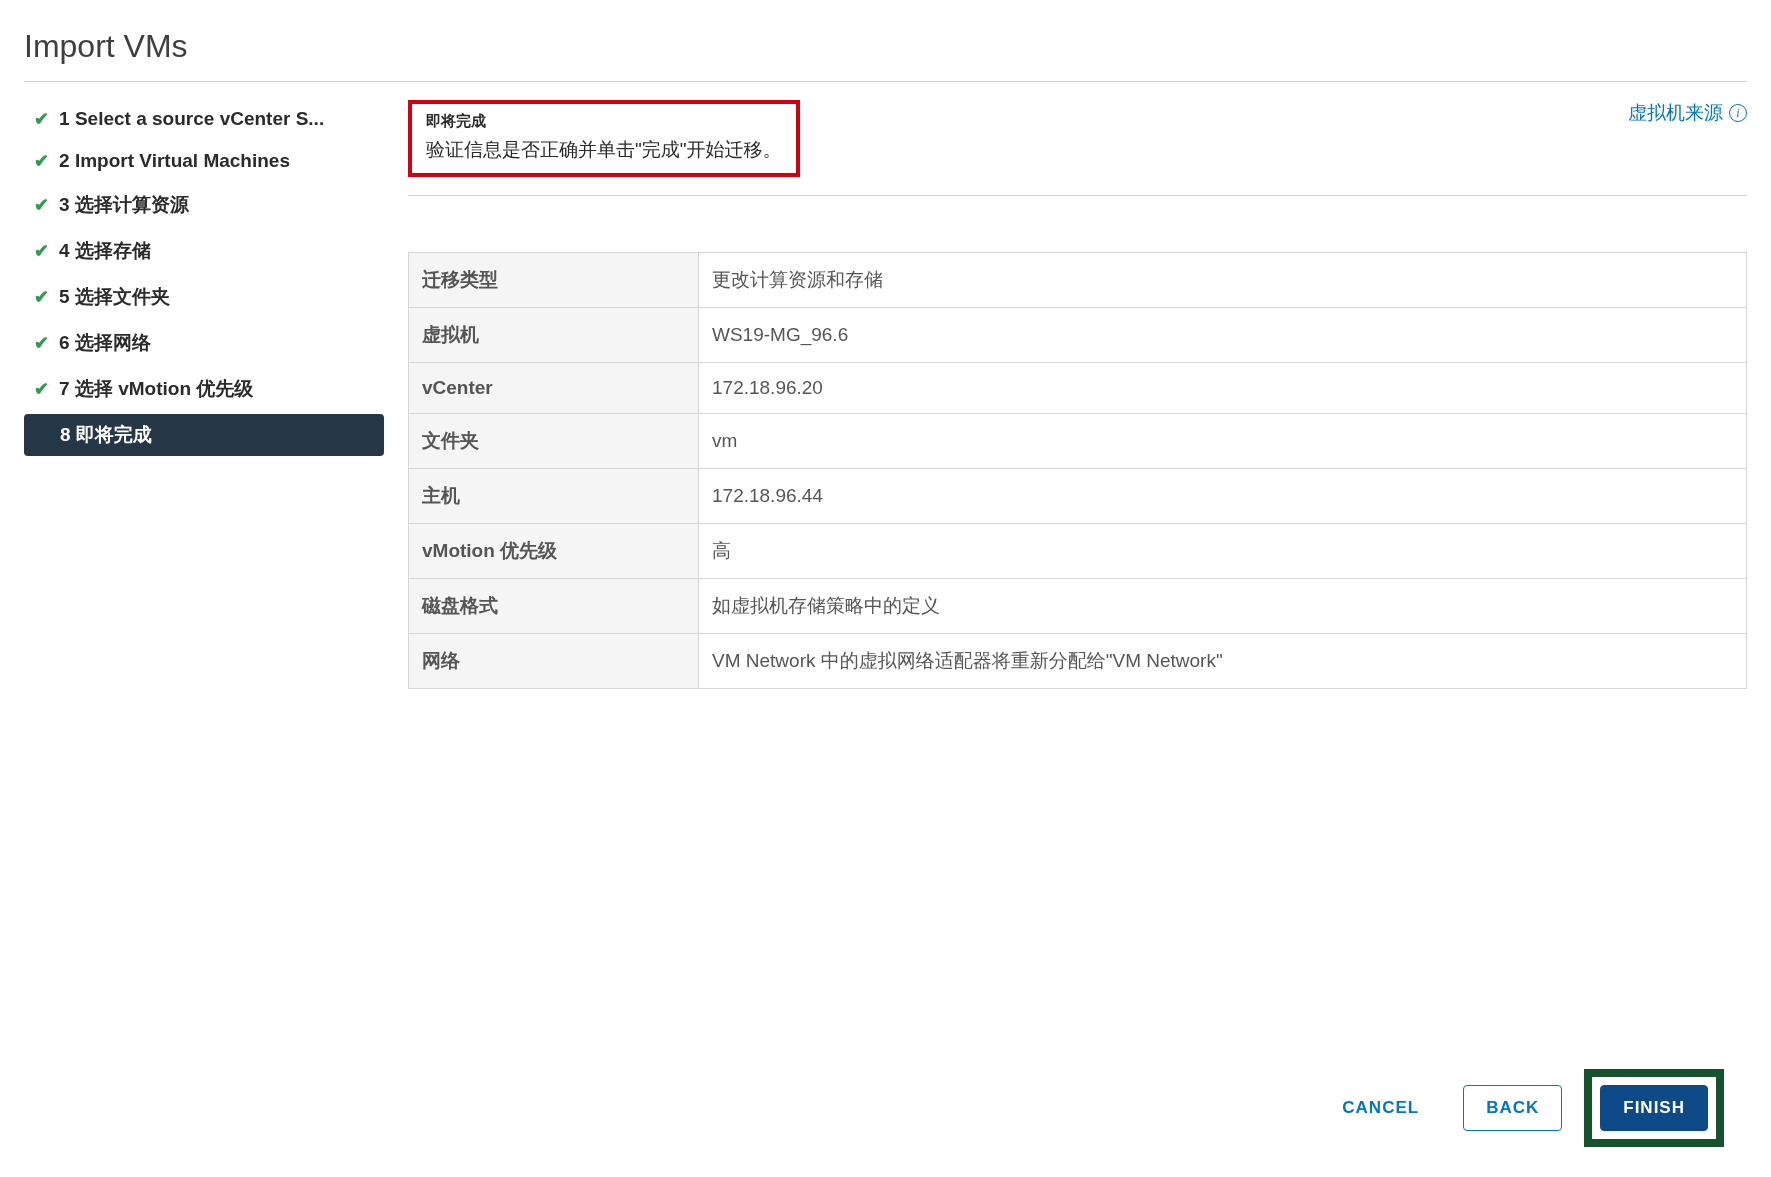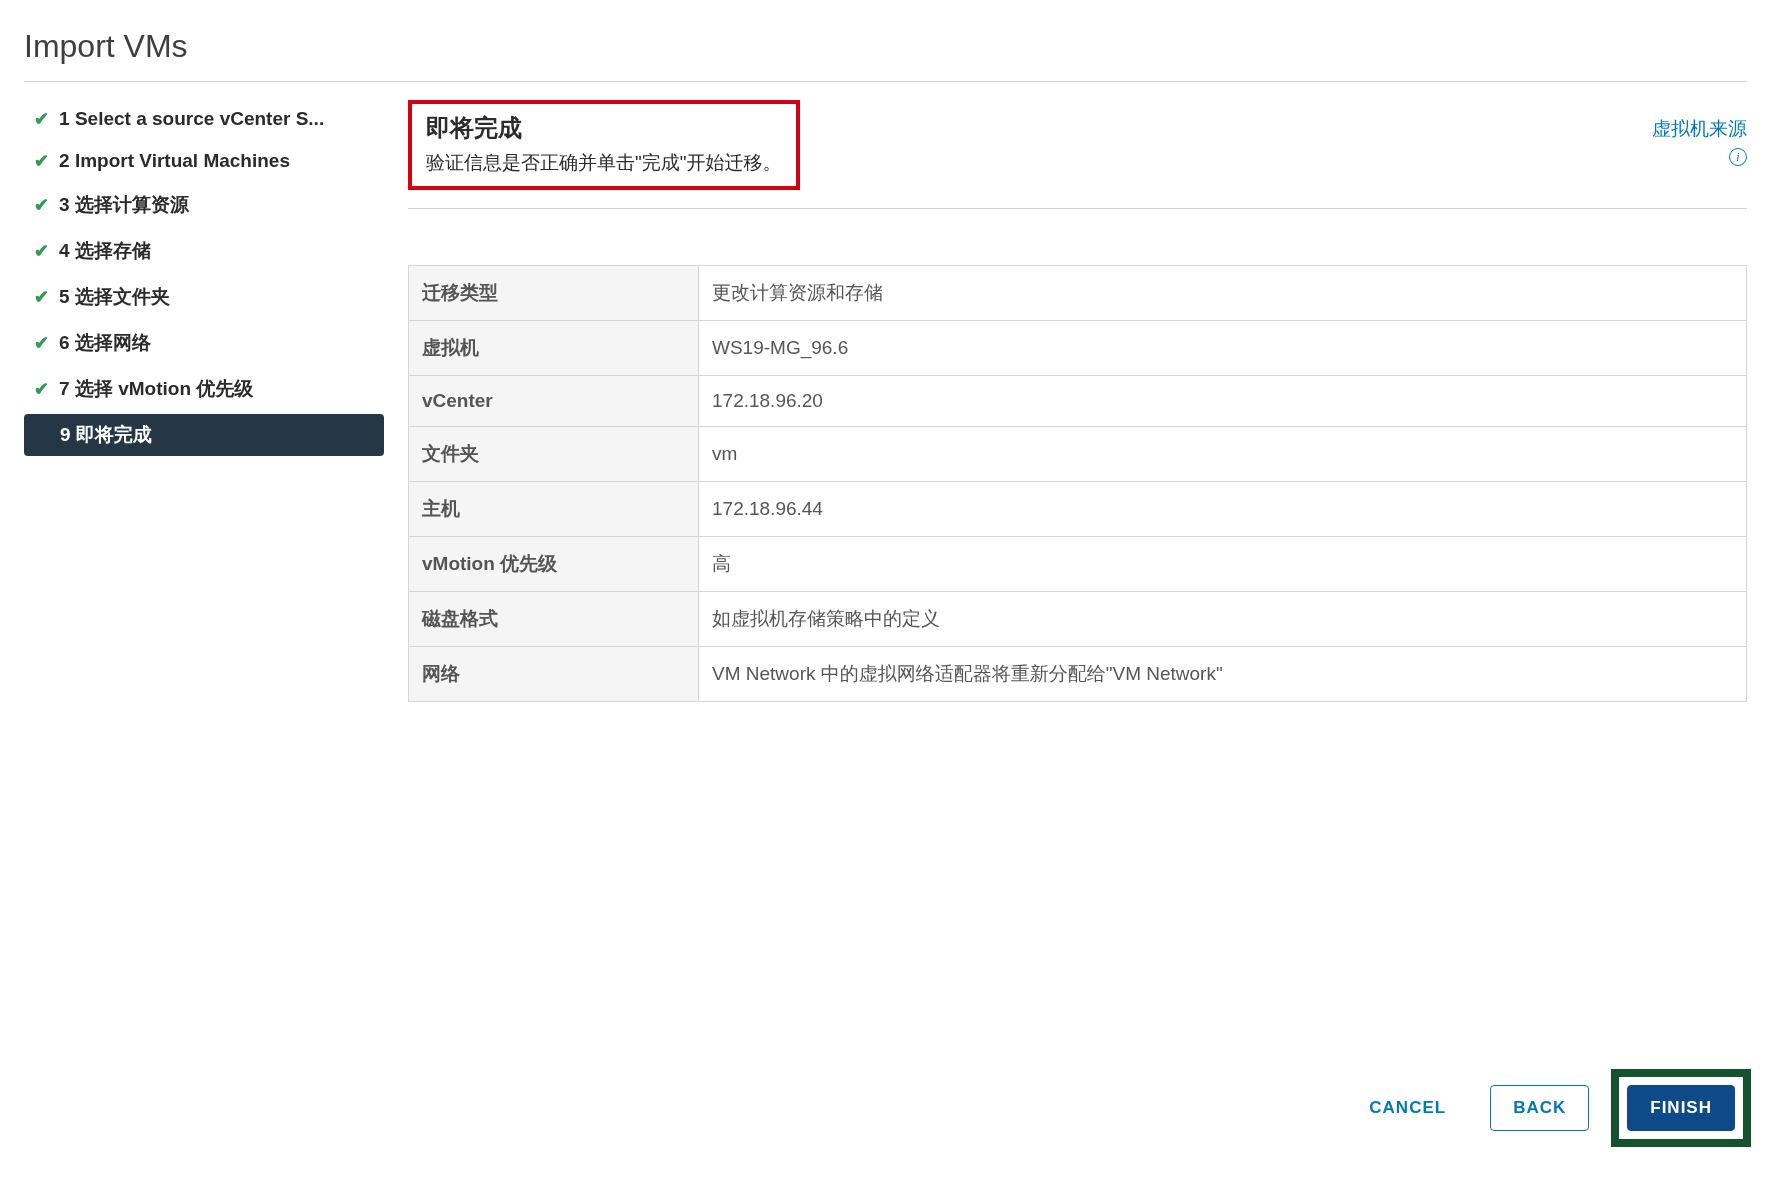--- a/index.html
+++ b/index.html
@@ -67,38 +67,37 @@
     flex: 1;
     padding-left: 14px;
   }
   .header-highlight {
     border: 4px solid #d4000f;
     padding: 8px 14px 10px 14px;
     display: inline-block;
     margin-bottom: 4px;
   }
   .header-title {
-    font-size: 24px;
+    font-size: 15px;
     font-weight: 600;
     color: #2b2b2b;
     margin-bottom: 6px;
   }
   .header-sub {
     font-size: 19px;
     color: #2b2b2b;
   }
   .source-link {
     float: right;
     color: #0079b8;
     font-size: 19px;
-    margin-top: 16px;
-    display: flex;
-    align-items: flex-end;
+    margin-top: 0;
+    display: flex;
+    align-items: center;
     gap: 6px;
-    flex-direction: column;
   }
   .source-link .info-icon {
     display: inline-flex;
     width: 18px;
     height: 18px;
     border: 1.5px solid #0079b8;
     border-radius: 50%;
     align-items: center;
     justify-content: center;
     font-size: 12px;
@@ -124,21 +123,21 @@
     color: #565656;
   }
   table.summary td.k {
     background: #f5f5f5;
     color: #555555;
     font-weight: 600;
     width: 290px;
   }
   .footer {
     position: absolute;
-    right: 20px;
+    right: 47px;
     bottom: 30px;
     display: flex;
     align-items: center;
     gap: 22px;
   }
   .btn {
     font-size: 17px;
     font-weight: 600;
     letter-spacing: 1px;
     padding: 12px 22px;
@@ -196,21 +195,21 @@
     </div>
     <div class="step">
       <span class="check">✔</span>
       <span class="label-text">6 选择网络</span>
     </div>
     <div class="step">
       <span class="check">✔</span>
       <span class="label-text">7 选择 vMotion 优先级</span>
     </div>
     <div class="step active">
-      <span class="num-indent label-text">9 即将完成</span>
+      <span class="num-indent label-text">8 即将完成</span>
     </div>
   </div>
 
   <div class="main">
     <a class="source-link">
       <span>虚拟机来源</span>
       <span class="info-icon">i</span>
     </a>
     <div class="header-highlight">
       <div class="header-title">即将完成</div>

